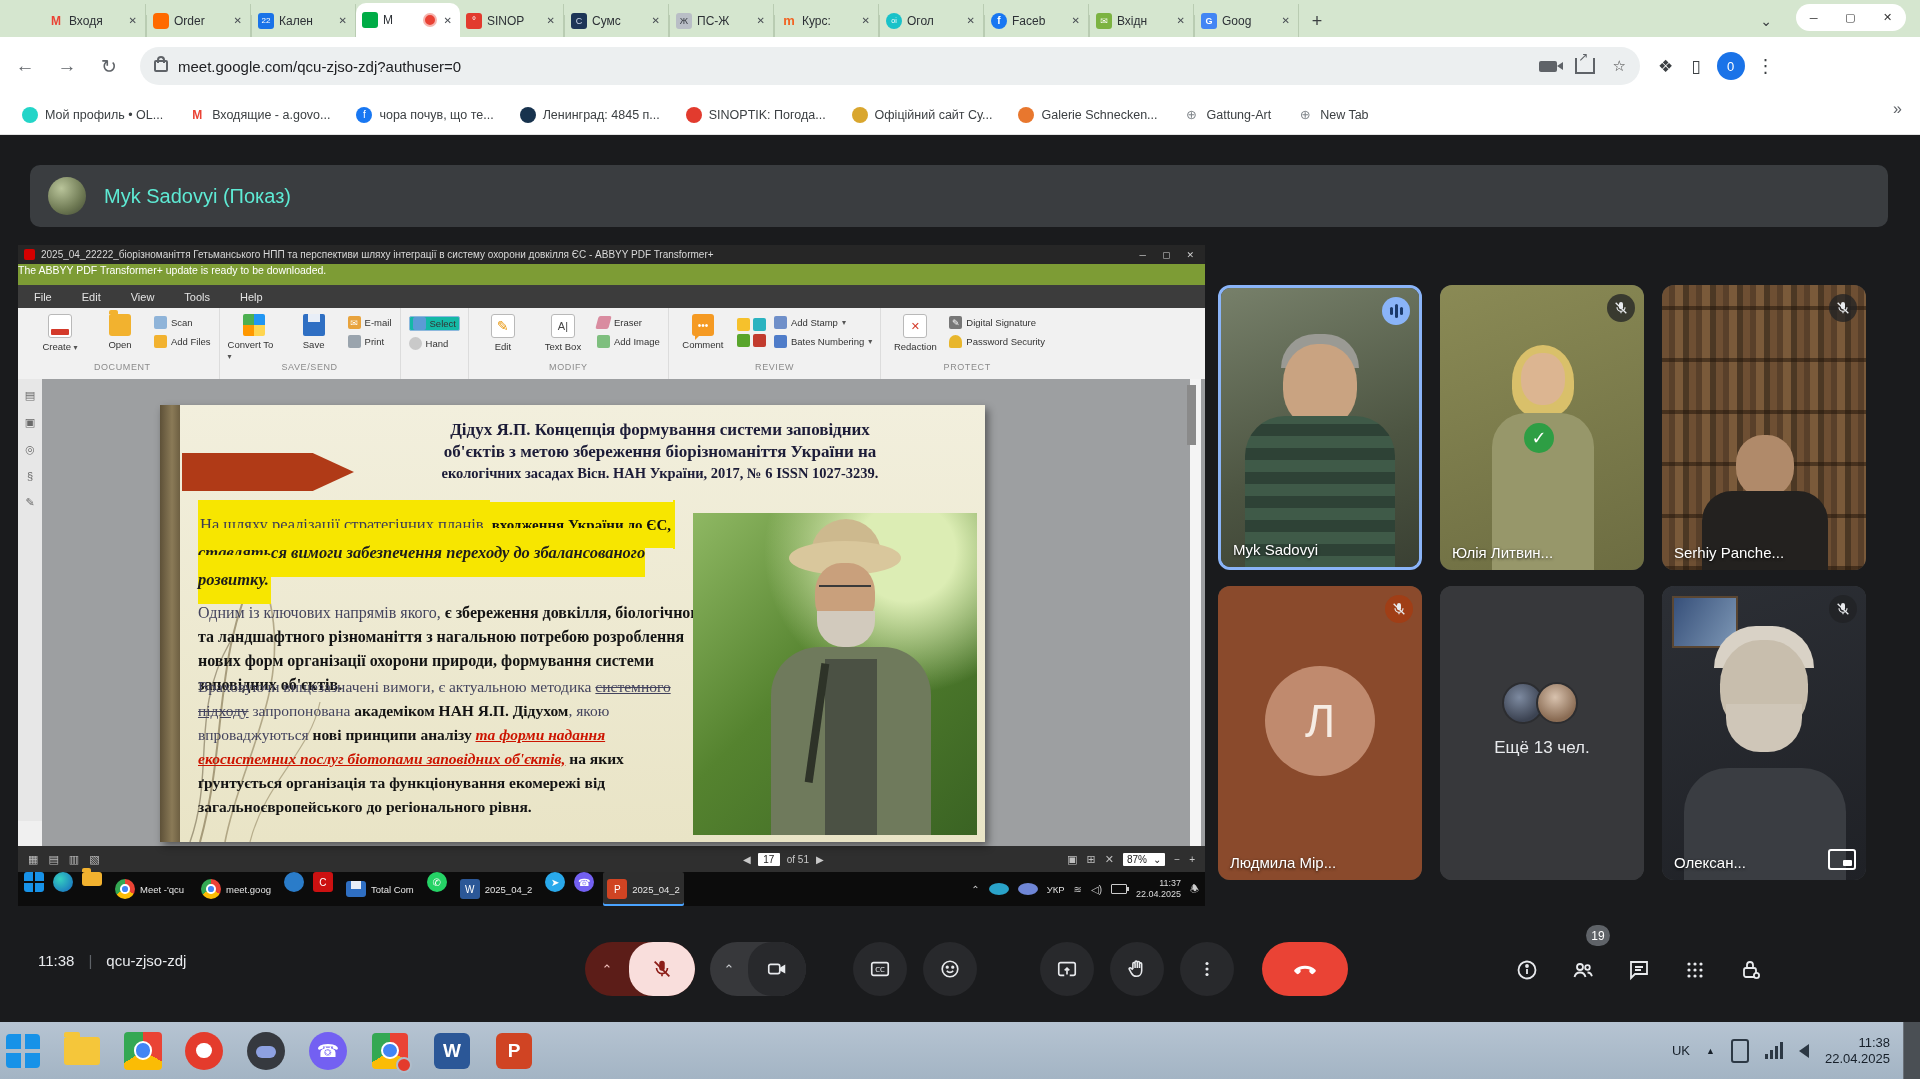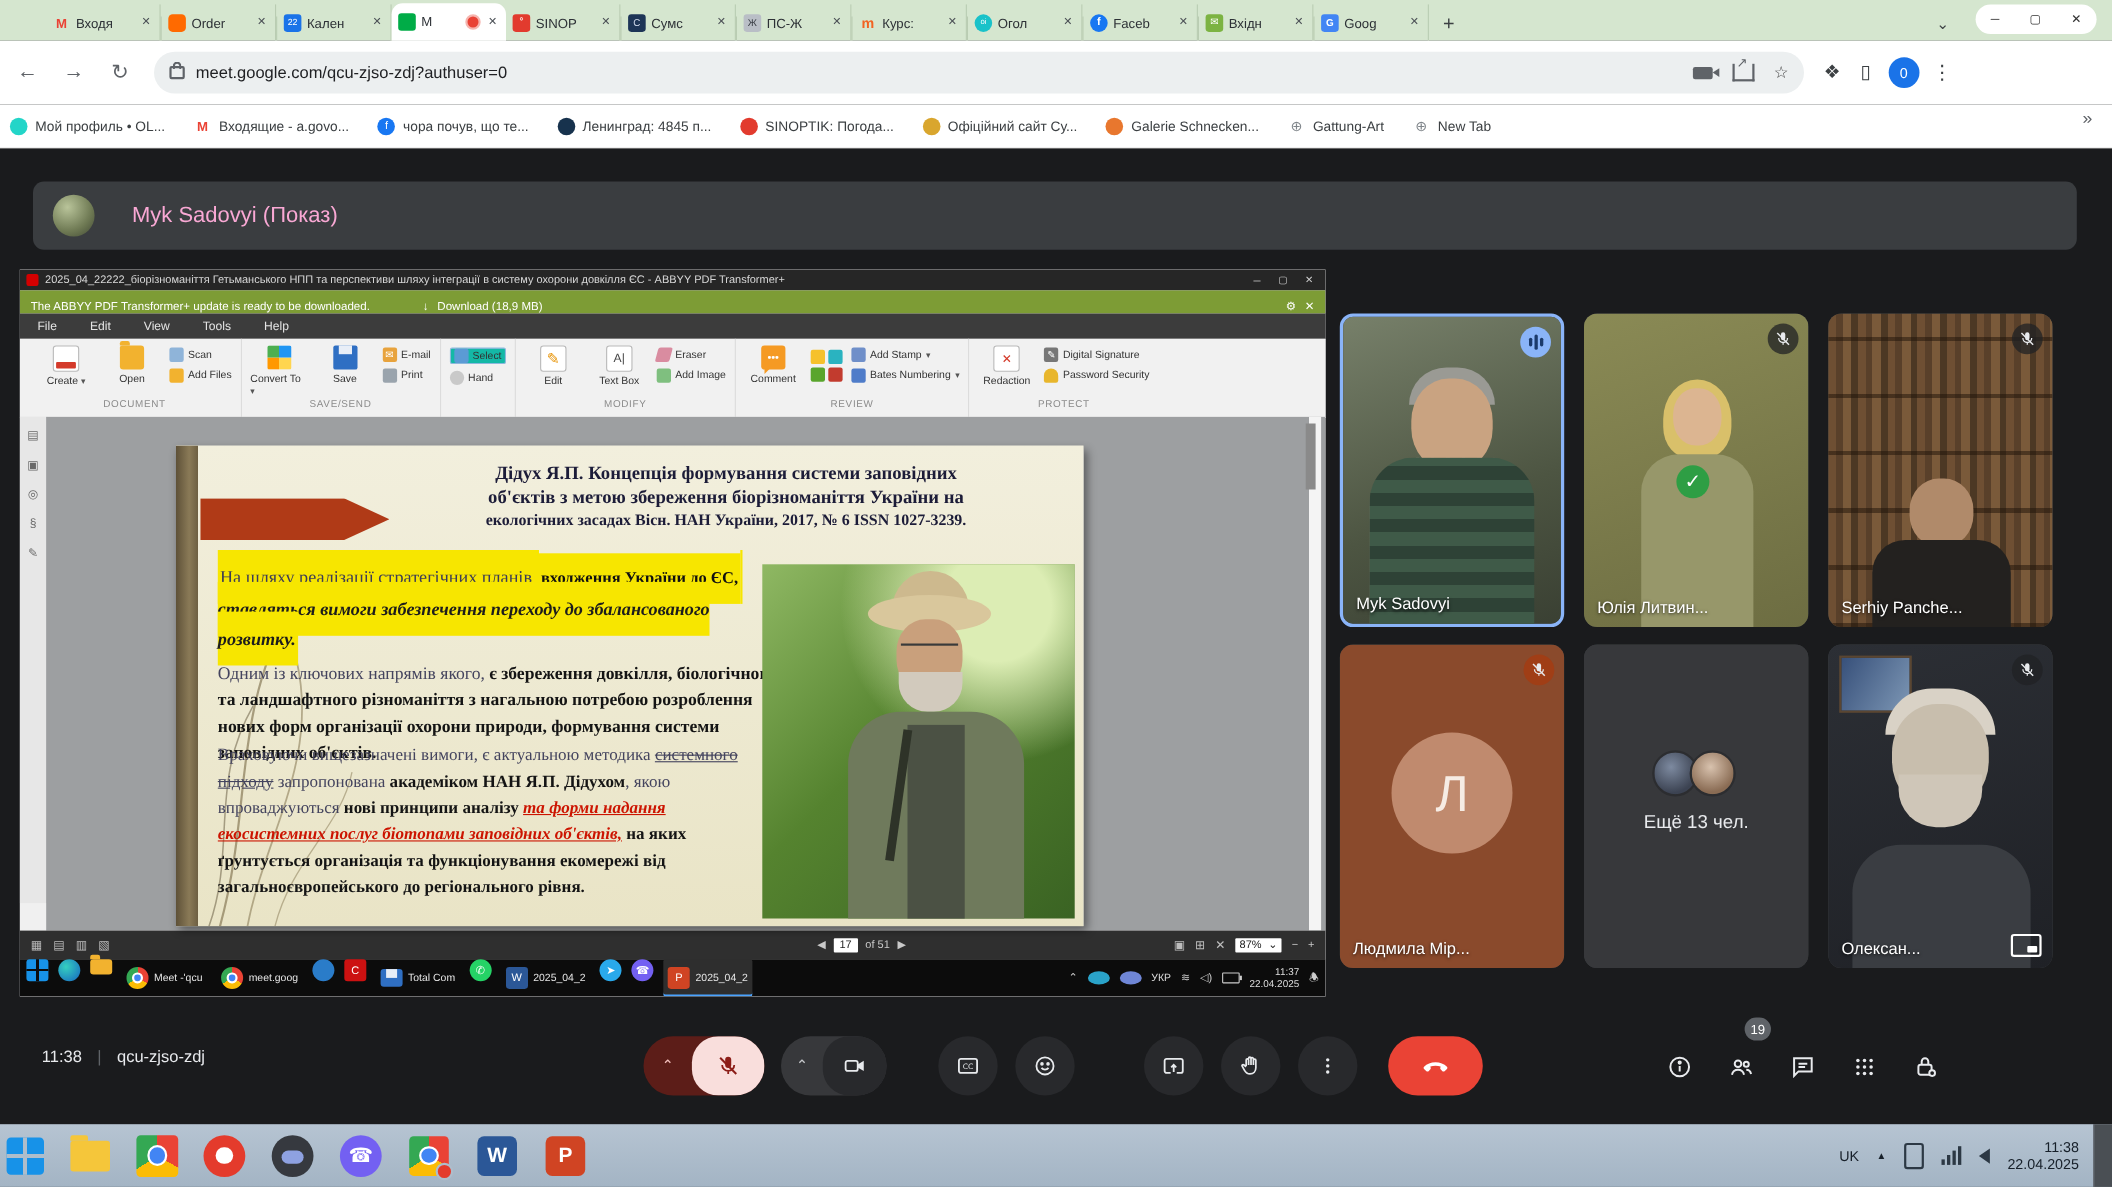--- a/index.html
+++ b/index.html
@@ -26,36 +26,36 @@
   #addresspill{margin-left:14px;width:1500px;height:38px;background:#eceff0;border-radius:19px;display:flex;align-items:center;padding:0 14px;box-sizing:border-box;}
   .locki{width:10px;height:8px;border:2px solid #5f6368;border-radius:2px;position:relative;margin-right:10px;}
   .locki:before{content:"";position:absolute;left:1px;top:-6px;width:4px;height:5px;border:2px solid #5f6368;border-bottom:none;border-radius:4px 4px 0 0;}
   #urltext{font-size:15px;color:#202124;flex:1;}
   .pillicon{color:#444;margin-left:18px;font-size:15px;}
   .cami{width:18px;height:11px;background:#5f6368;border-radius:2px;position:relative;margin-left:18px;}
   .cami:after{content:"";position:absolute;right:-6px;top:1px;border-left:6px solid #5f6368;border-top:4px solid transparent;border-bottom:4px solid transparent;transform:scaleX(-1);}
   .sharei{width:16px;height:14px;border-bottom:2px solid #5f6368;border-left:2px solid #5f6368;border-right:2px solid #5f6368;position:relative;margin-left:18px;}
   .sharei:after{content:"↗";position:absolute;left:2px;top:-8px;color:#5f6368;font-size:12px;}
   #profileav{width:28px;height:28px;border-radius:50%;background:#1a73e8;color:#fff;display:flex;align-items:center;justify-content:center;font-size:13px;margin-left:16px;}
-  #bookmarks{left:0;top:95px;width:1920px;height:40px;background:#fff;border-bottom:1px solid #e3e3e3;display:flex;align-items:center;padding-left:9px;box-sizing:border-box;gap:26px;}
+  #bookmarks{left:0;top:95px;width:1920px;height:40px;background:#fff;border-bottom:1px solid #e3e3e3;display:flex;align-items:center;padding-left:22px;box-sizing:border-box;gap:26px;}
   .bmk{display:flex;align-items:center;gap:7px;font-size:12.5px;color:#3c4043;white-space:nowrap;}
   .bfav{width:16px;height:16px;display:inline-flex;align-items:center;justify-content:center;font-size:10px;}
   #bmkmore{position:absolute;right:18px;top:100px;color:#5f6368;font-size:16px;}
   
   #meetbg{left:0;top:135px;width:1920px;height:887px;background:#1a1b1d;}
   #meethead{left:30px;top:165px;width:1858px;height:62px;background:#3a3d40;border-radius:10px;display:flex;align-items:center;padding:0 18px;box-sizing:border-box;gap:18px;}
   #headav{width:38px;height:38px;border-radius:50%;background:radial-gradient(circle at 35% 30%,#b9c49a,#6f7a54 60%,#3f4733);}
-  #headtitle{color:#f9a8d4;font-size:20px;margin-left:16px;}
+  #headtitle{color:#5eead4;font-size:20px;}
   
   #abbyy{left:18px;top:245px;width:1187px;height:661px;background:#f0f0f0;overflow:hidden;}
   #ab-title{position:absolute;left:0;top:0;width:100%;height:19px;background:#262626;display:flex;align-items:center;padding:0 6px;box-sizing:border-box;gap:6px;}
   .ab-logo{width:11px;height:11px;background:#d40000;border-radius:2px;}
   #ab-title-text{color:#d8d8d8;font-size:10px;white-space:nowrap;overflow:hidden;flex:1;}
   .ab-wc{color:#cfcfcf;font-size:9px;padding:0 5px;}
-  #ab-banner{position:absolute;left:0;top:19px;width:100%;height:21px;background:#7d9c35;display:flex;align-items:flex-end;padding:0 10px;box-sizing:border-box;color:#fff;font-size:10.5px;gap:8px;}
+  #ab-banner{position:absolute;left:0;top:19px;width:100%;height:21px;background:#7d9c35;display:flex;align-items:flex-start;padding:0 0;box-sizing:border-box;color:#fff;font-size:10.5px;gap:8px;flex-direction:column;}
   #ab-menu{position:absolute;left:0;top:40px;width:100%;height:23px;background:#3c3c3c;display:flex;align-items:center;gap:30px;padding-left:16px;color:#e4e4e4;font-size:11px;}
   #ab-toolbar{position:absolute;left:0;top:63px;width:100%;height:71px;background:#f1f1f1;border-bottom:1px solid #d9d9d9;display:flex;padding-left:8px;}
   .grp{display:flex;flex-direction:column;border-right:1px solid #dcdcdc;padding:4px 8px 0;}
   .grow{display:flex;gap:8px;align-items:flex-start;height:48px;}
   .gcap{text-align:center;font-size:9px;color:#8b8b8b;letter-spacing:.6px;padding:2px 0 3px;}
   .bigb{display:flex;flex-direction:column;align-items:center;width:52px;font-size:9.5px;color:#333;gap:3px;padding-top:2px;}
   .stackcol{display:flex;flex-direction:column;gap:6px;padding-top:4px;}
   .smallb{display:flex;align-items:center;gap:4px;font-size:9.5px;color:#333;white-space:nowrap;}
   .smallb.sel{background:#14b8a6;border:1px solid #8db8dd;border-radius:2px;padding:0 3px;}
   .mi{width:13px;height:13px;border-radius:2px;display:inline-block;flex:0 0 13px;}

